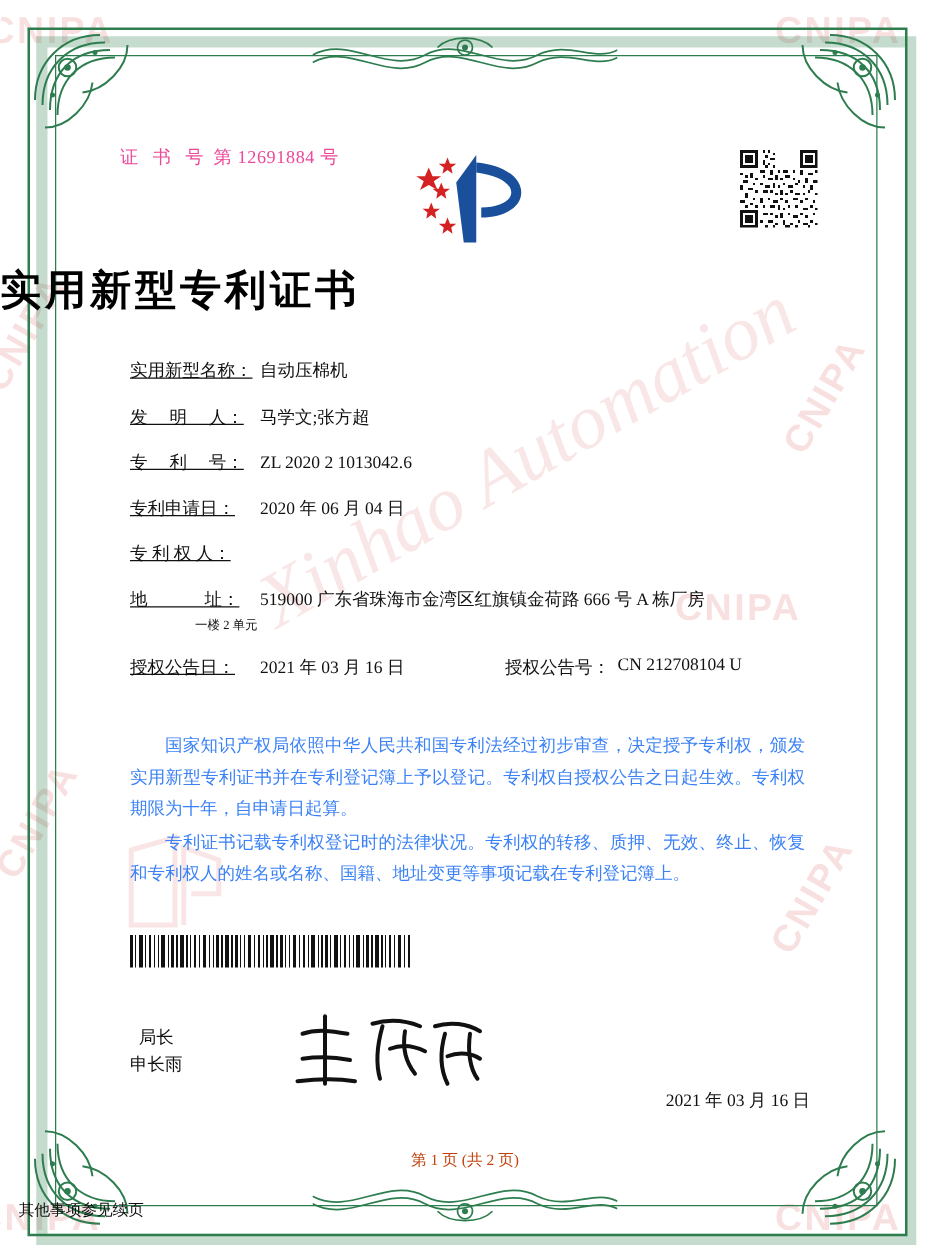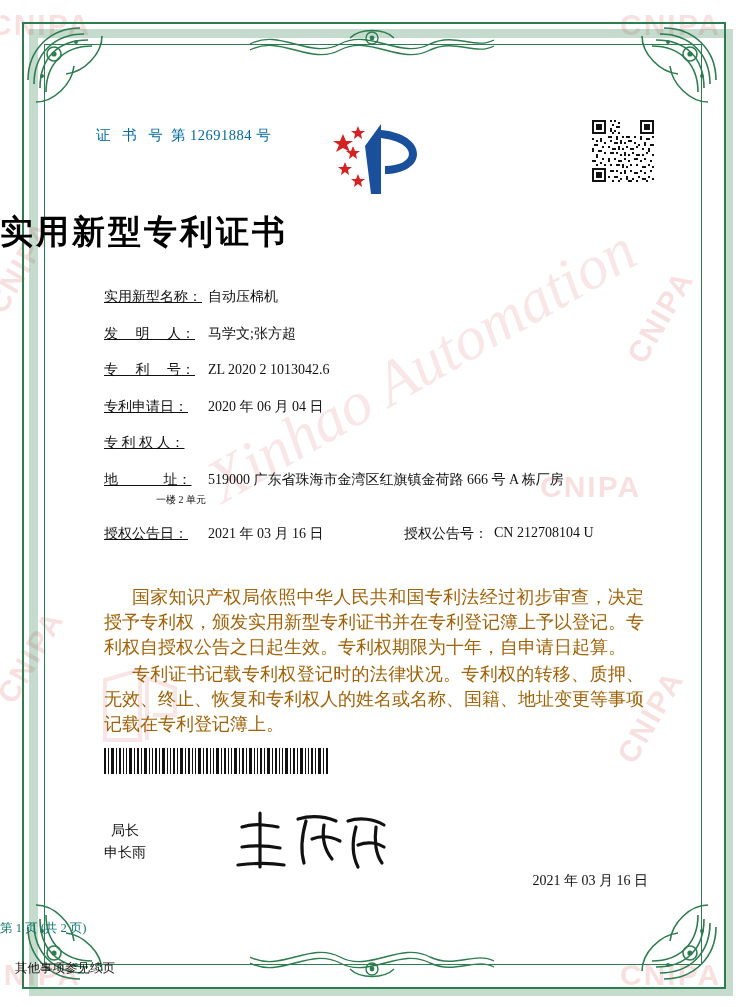--- a/index.html
+++ b/index.html
@@ -88,23 +88,23 @@
   
   .content {
     position: absolute;
     left: 0; top: 0;
     width: 744px; height: 1007px;
     z-index: 5;
   }
 
   .cert-no {
     position: absolute;
-    left: 96px; top: 126px;
+    left: 96px; top: 116px;
     font-size: 14.5px;
-    color: #0369a1;
+    color: #ec4899;
     letter-spacing: 0.5px;
   }
   .cert-no .sp { letter-spacing: 4px; }
 
   .logo {
     position: absolute;
     left: 325px; top: 120px;
     width: 112px; height: 78px;
   }
 
@@ -159,23 +159,23 @@
   .row-two .half {
     display: flex;
     align-items: flex-start;
   }
   .row-two .half:first-child { width: 300px; flex: none; }
 
   .paragraphs {
     position: absolute;
     left: 104px; top: 585px;
     width: 540px;
-    font-size: 18px;
+    font-size: 14px;
     line-height: 25px;
-    color: #a16207;
+    color: #3b82f6;
     text-align: justify;
   }
   .paragraphs p {
     margin: 0 0 2px 0;
     text-indent: 28px;
   }
 
   .barcode {
     position: absolute;
     left: 104px; top: 748px;
@@ -198,22 +198,23 @@
   }
   .issue-date {
     position: absolute;
     right: 96px; top: 872px;
     font-size: 14px;
     color: #111;
   }
   .page-no {
     position: absolute;
     left: 0; right: 0; top: 920px;
+    text-align: center;
     font-size: 12.5px;
-    color: #0f766e;
+    color: #c2410c;
   }
   .footer-note {
     position: absolute;
     left: 15px; right: 0; top: 960px;
     text-align: left;
     font-size: 12.5px;
     color: #111;
   }
 </style>
 </head>

